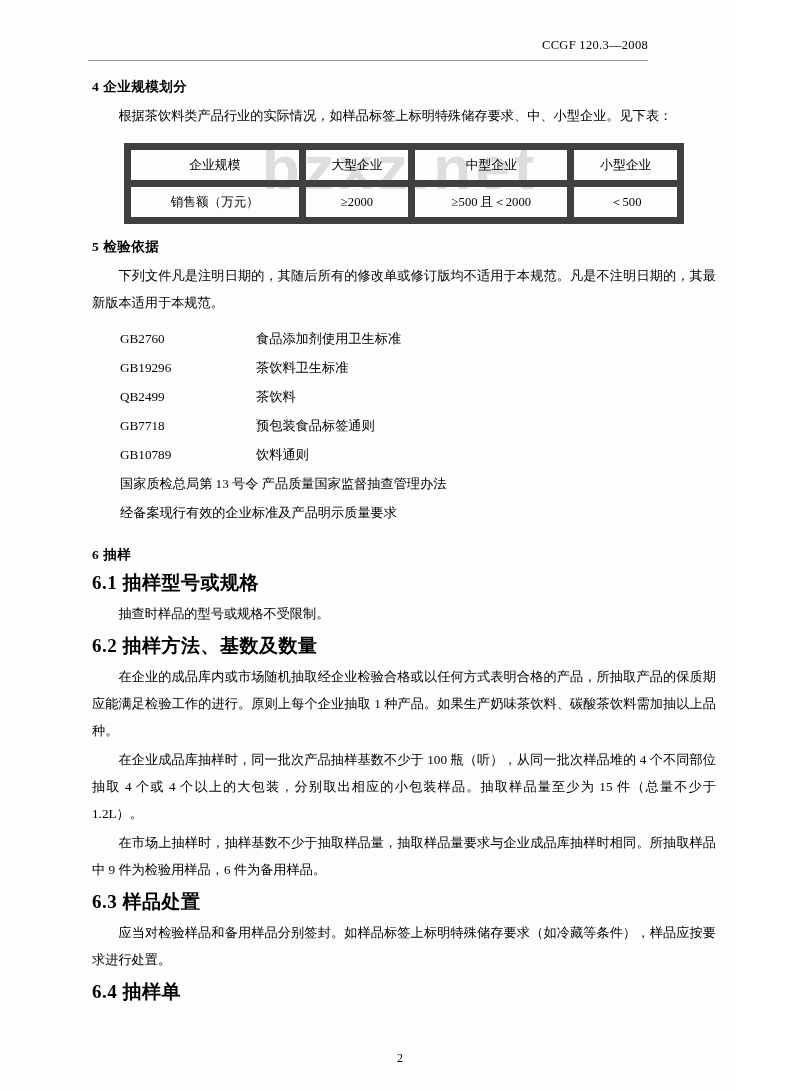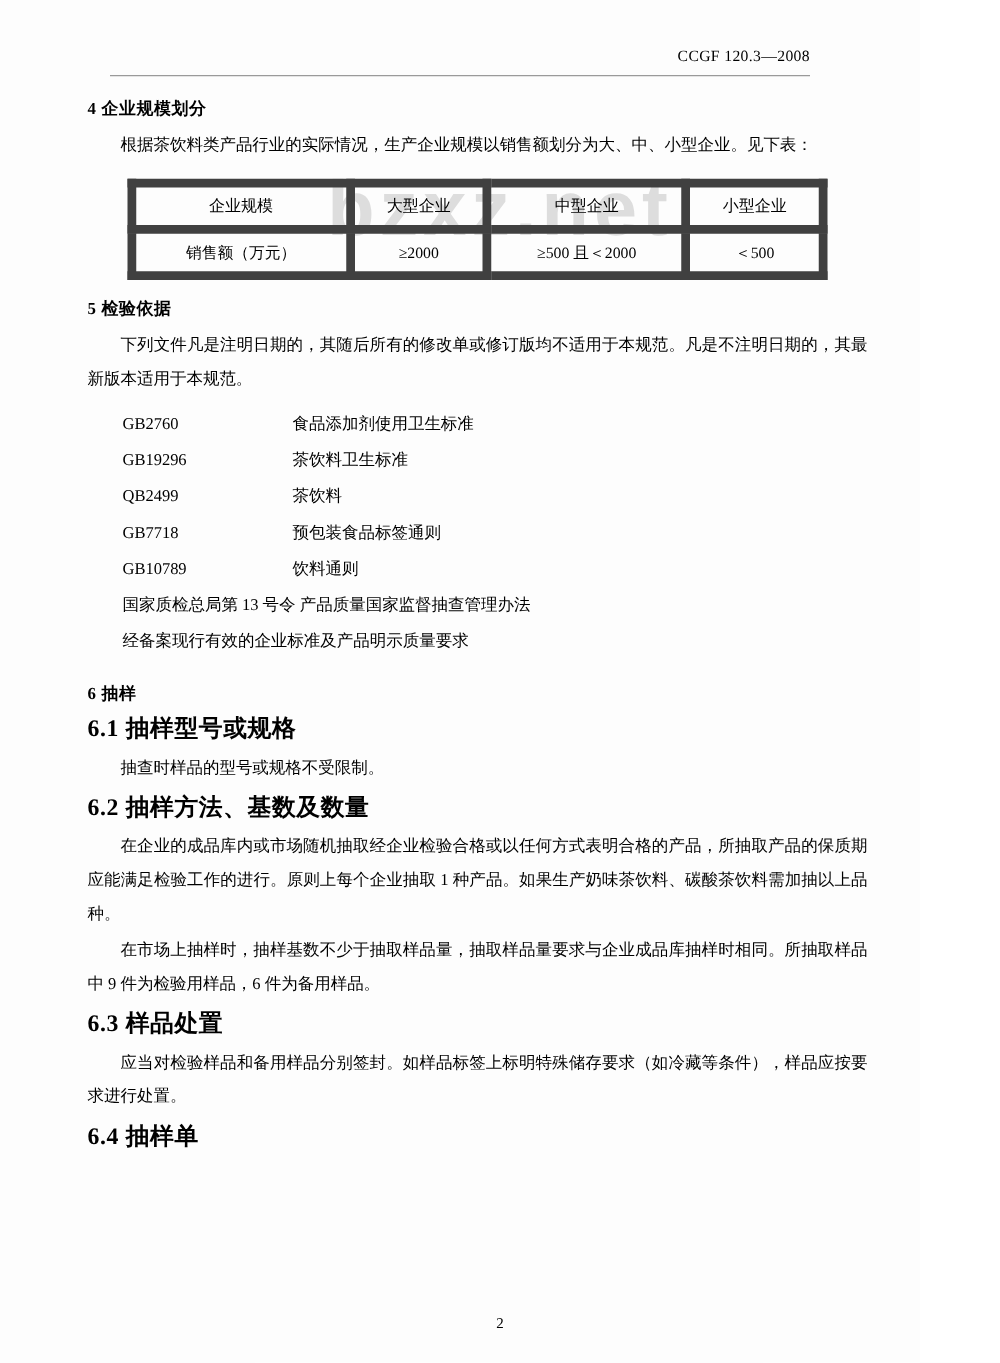--- a/index.html
+++ b/index.html
@@ -41,21 +41,21 @@
   .header-rule {
     position: absolute;
     left: 0;
     right: 0;
     top: 22px;
     border-top: 1px solid #9a9a9a;
   }
   .content {
     position: absolute;
     top: 78px;
-    left: 70px;
+    left: 92px;
     width: 624px;
   }
   .h-sec {
     font-weight: bold;
     font-size: 13.5px;
     margin: 0 0 6px 0;
     letter-spacing: 0.5px;
   }
   .h-sub {
     font-weight: bold;
@@ -153,21 +153,21 @@
   <div class="header">
     <div class="header-code">CCGF  120.3—2008</div>
     <div class="header-rule"></div>
   </div>
 
   <div class="watermark">bzxz.net</div>
 
   <div class="content">
 
     <div class="h-sec">4  企业规模划分</div>
-    <p class="p indent">根据茶饮料类产品行业的实际情况，生产企业规模以销售额划分为大、中、小型企业。见下表：</p>
+    <p class="p indent">根据茶饮料类产品行业的实际情况，如样品标签上标明特殊储存要求、中、小型企业。见下表：</p>
 
     <table class="scale-table">
       <tbody>
           <tr class="head">
         <td>企业规模</td>
         <td>大型企业</td>
         <td>中型企业</td>
         <td>小型企业</td>
       </tr>
       <tr>
@@ -211,20 +211,21 @@
 
     <div class="h-sec">6  抽样</div>
 
     <div class="h-sub">6.1  抽样型号或规格</div>
     <p class="p indent">抽查时样品的型号或规格不受限制。</p>
 
     <div class="spacer-6"></div>
 
     <div class="h-sub">6.2  抽样方法、基数及数量</div>
     <p class="p indent block">在企业的成品库内或市场随机抽取经企业检验合格或以任何方式表明合格的产品，所抽取产品的保质期应能满足检验工作的进行。原则上每个企业抽取 1 种产品。如果生产奶味茶饮料、碳酸茶饮料需加抽以上品种。</p>
+    <p class="p indent block">在企业成品库抽样时，同一批次产品抽样基数不少于 100 瓶（听），从同一批次样品堆的 4 个不同部位抽取 4 个或 4 个以上的大包装，分别取出相应的小包装样品。抽取样品量至少为 15 件（总量不少于 1.2L）。</p>
     <p class="p indent block">在市场上抽样时，抽样基数不少于抽取样品量，抽取样品量要求与企业成品库抽样时相同。所抽取样品中 9 件为检验用样品，6 件为备用样品。</p>
 
     <div class="spacer-4"></div>
 
     <div class="h-sub">6.3  样品处置</div>
     <p class="p indent">应当对检验样品和备用样品分别签封。如样品标签上标明特殊储存要求（如冷藏等条件），样品应按要求进行处置。</p>
 
     <div class="spacer-6"></div>
 
     <div class="h-sub">6.4  抽样单</div>

